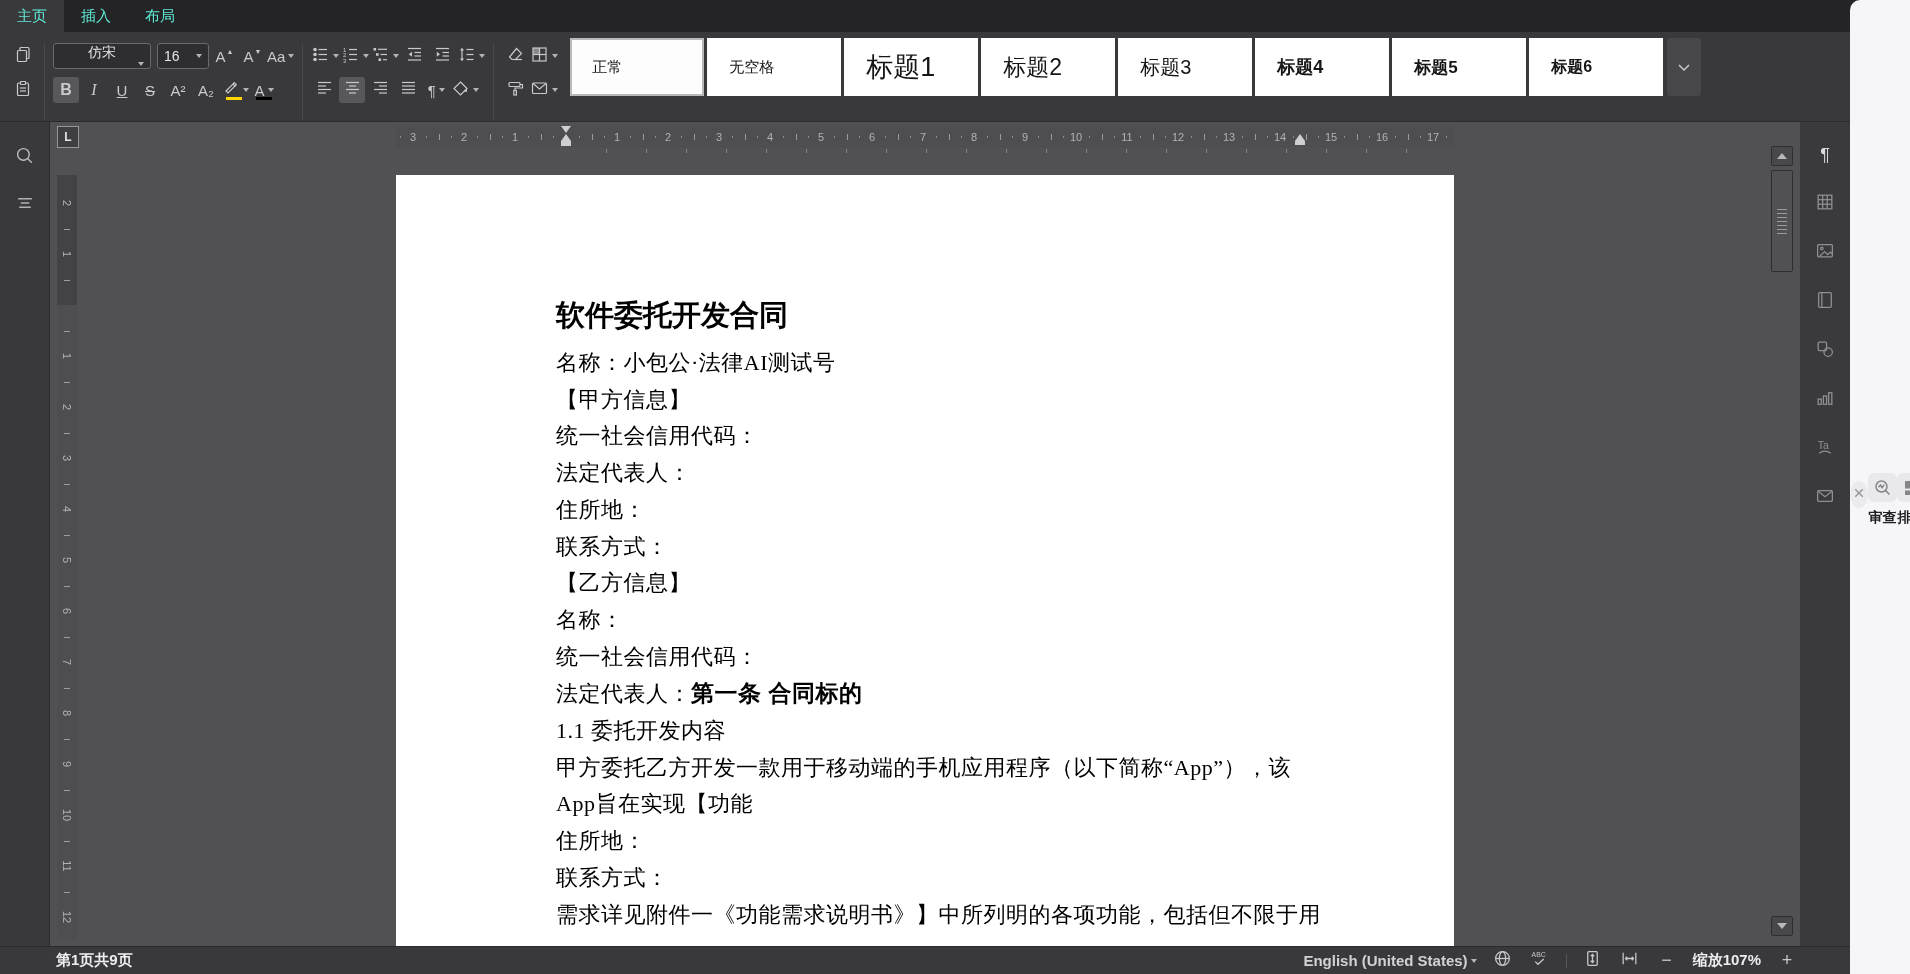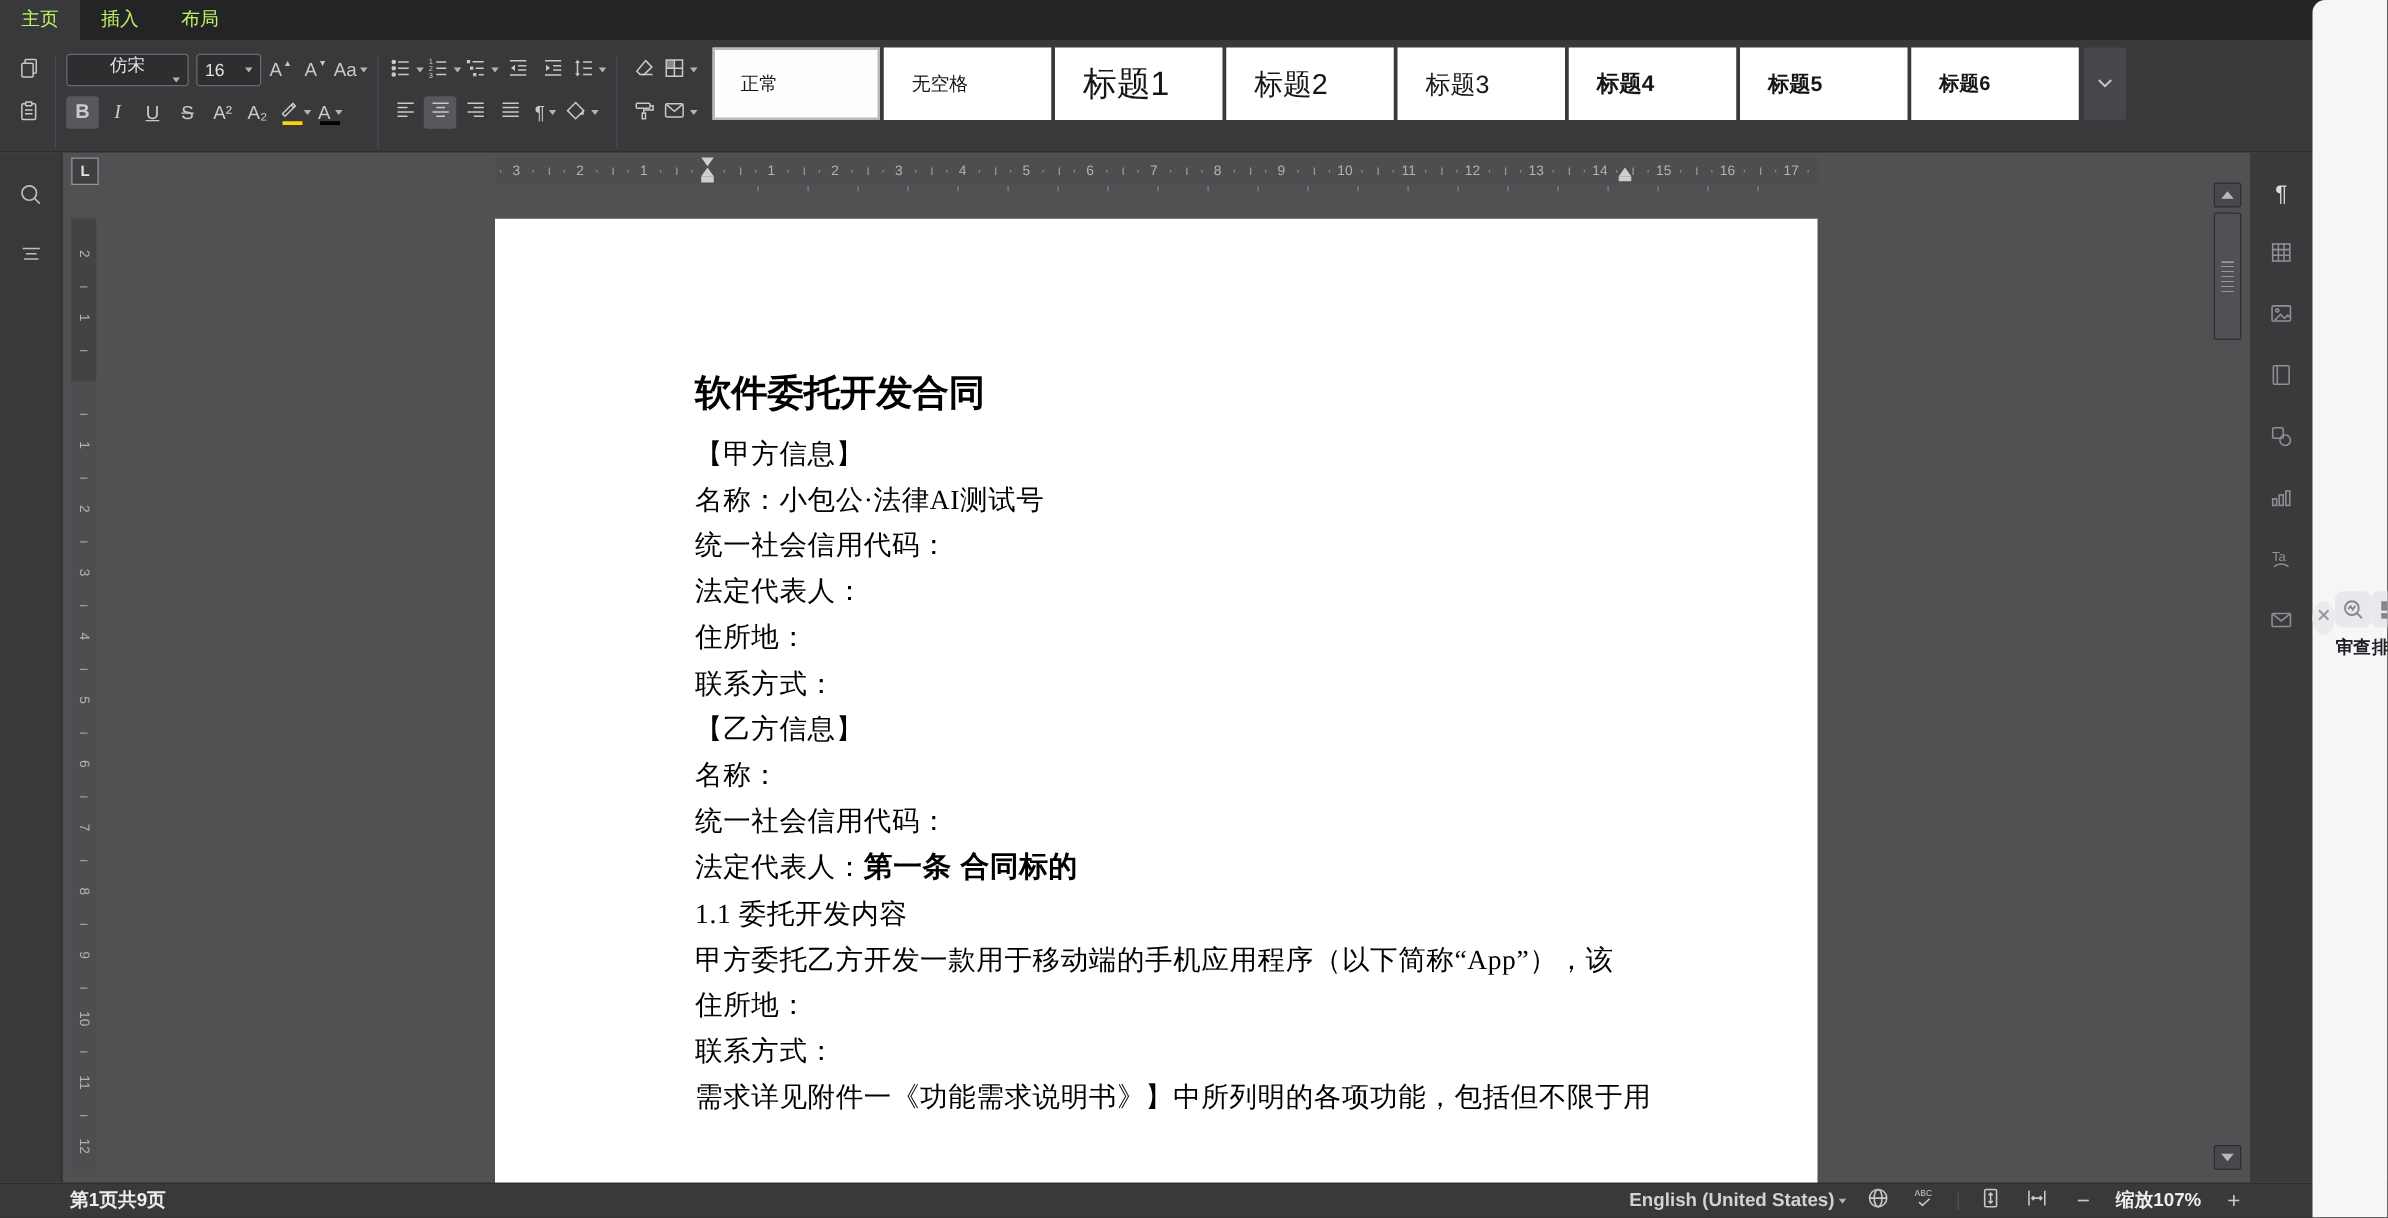--- a/index.html
+++ b/index.html
@@ -2,21 +2,21 @@
 <html><head>
 <meta charset="utf-8">
 <style>
   * { margin:0; padding:0; box-sizing:border-box; }
   html,body { width:1910px; height:974px; background:#2a2a2c; }
   body { font-family:"Liberation Sans", sans-serif; overflow:hidden; }
   .app { position:relative; width:1910px; height:974px; display:flex; flex-direction:column; background:#39393c; }
 
   
   .menubar { height:32px; background:#242427; display:flex; align-items:stretch; flex:0 0 auto; }
-  .mtab { padding:0 17px; line-height:32px; font-size:15px; color:#bef264; cursor:default; }
+  .mtab { padding:0 17px; line-height:32px; font-size:15px; color:#5eead4; cursor:default; }
   .mtab.active { background:#39393c; }
 
   
   .toolbar { height:90px; background:#39393c; display:flex; align-items:flex-start; padding:10px 0 0 10px; flex:0 0 auto; position:relative; border-bottom:1px solid #2b2b2e; }
   .tgroup { display:flex; flex-direction:column; gap:6px; }
   .trow { display:flex; align-items:center; gap:2px; height:28px; }
   .tsep { width:1px; align-self:stretch; background:#4a4a4e; margin:2px 8px; }
   .tbtn { min-width:26px; height:26px; display:flex; align-items:center; justify-content:center; border-radius:3px; color:#c9c9cb; font-size:15px; position:relative; }
   .tbtn.active { background:#57575c; }
   .tbtn svg { stroke:currentColor; fill:none; stroke-width:1.2; }
@@ -541,32 +541,33 @@
         <div class="vtick" style="top: 665.5px;"></div>
         <div class="vnum" style="top: 691px;">11</div>
         <div class="vtick" style="top: 716.5px;"></div>
         <div class="vnum" style="top: 742px;">12</div>
       </div>
 
     <div class="canvas">
       <div class="page">
         <div class="doc-title">软件委托开发合同</div>
         <div>
+            <div class="doc-line"><span>名称：小包公·法律AI测试号</span></div>
             <div class="doc-line"><span>【甲方信息】</span></div>
-            <div class="doc-line"><span>名称：小包公·法律AI测试号</span></div>
             <div class="doc-line"><span>统一社会信用代码：</span></div>
             <div class="doc-line"><span>法定代表人：</span></div>
             <div class="doc-line"><span>住所地：</span></div>
             <div class="doc-line"><span>联系方式：</span></div>
             <div class="doc-line"><span>【乙方信息】</span></div>
             <div class="doc-line"><span>名称：</span></div>
             <div class="doc-line"><span>统一社会信用代码：</span></div>
             <div class="doc-line"><span>法定代表人：</span><span class="run-bold">第一条 合同标的</span></div>
             <div class="doc-line"><span>1.1 委托开发内容</span></div>
             <div class="doc-line"><span>甲方委托乙方开发一款用于移动端的手机应用程序（以下简称“App”），该</span></div>
+            <div class="doc-line"><span>App旨在实现【功能</span></div>
             <div class="doc-line"><span>住所地：</span></div>
             <div class="doc-line"><span>联系方式：</span></div>
             <div class="doc-line"><span>需求详见附件一《功能需求说明书》】中所列明的各项功能，包括但不限于用</span></div>
           </div>
       </div>
     </div>
 
     <div class="scrollbar">
       <div class="sb-arrow up">
           <span class="tri-up"></span>

